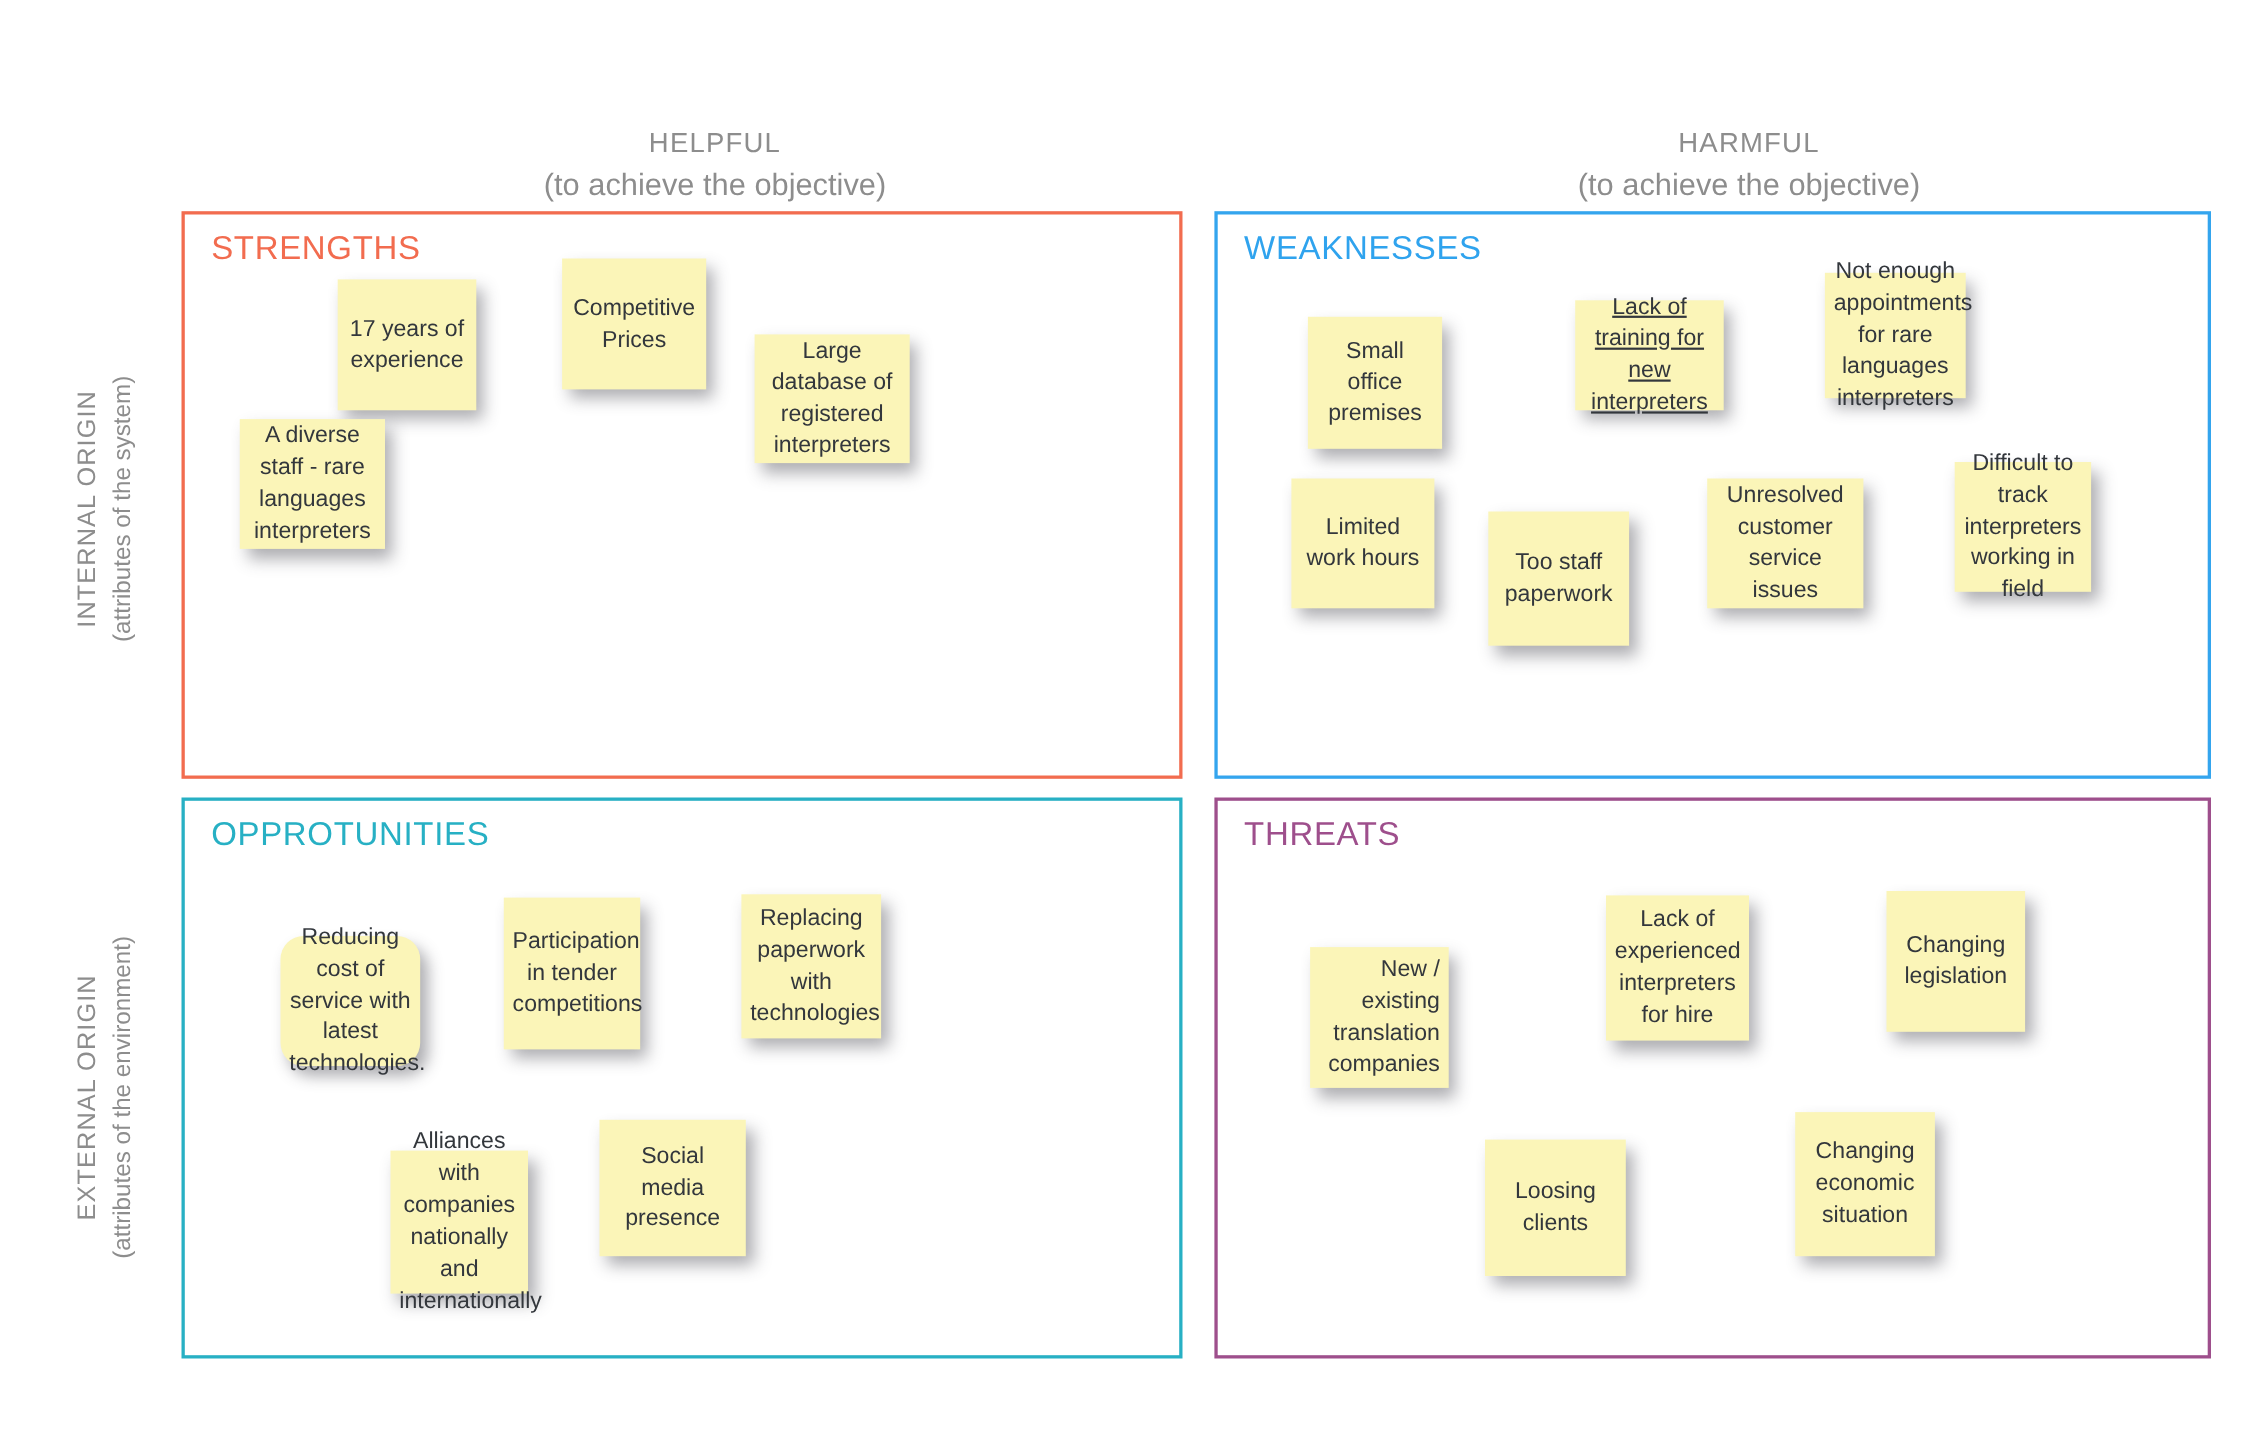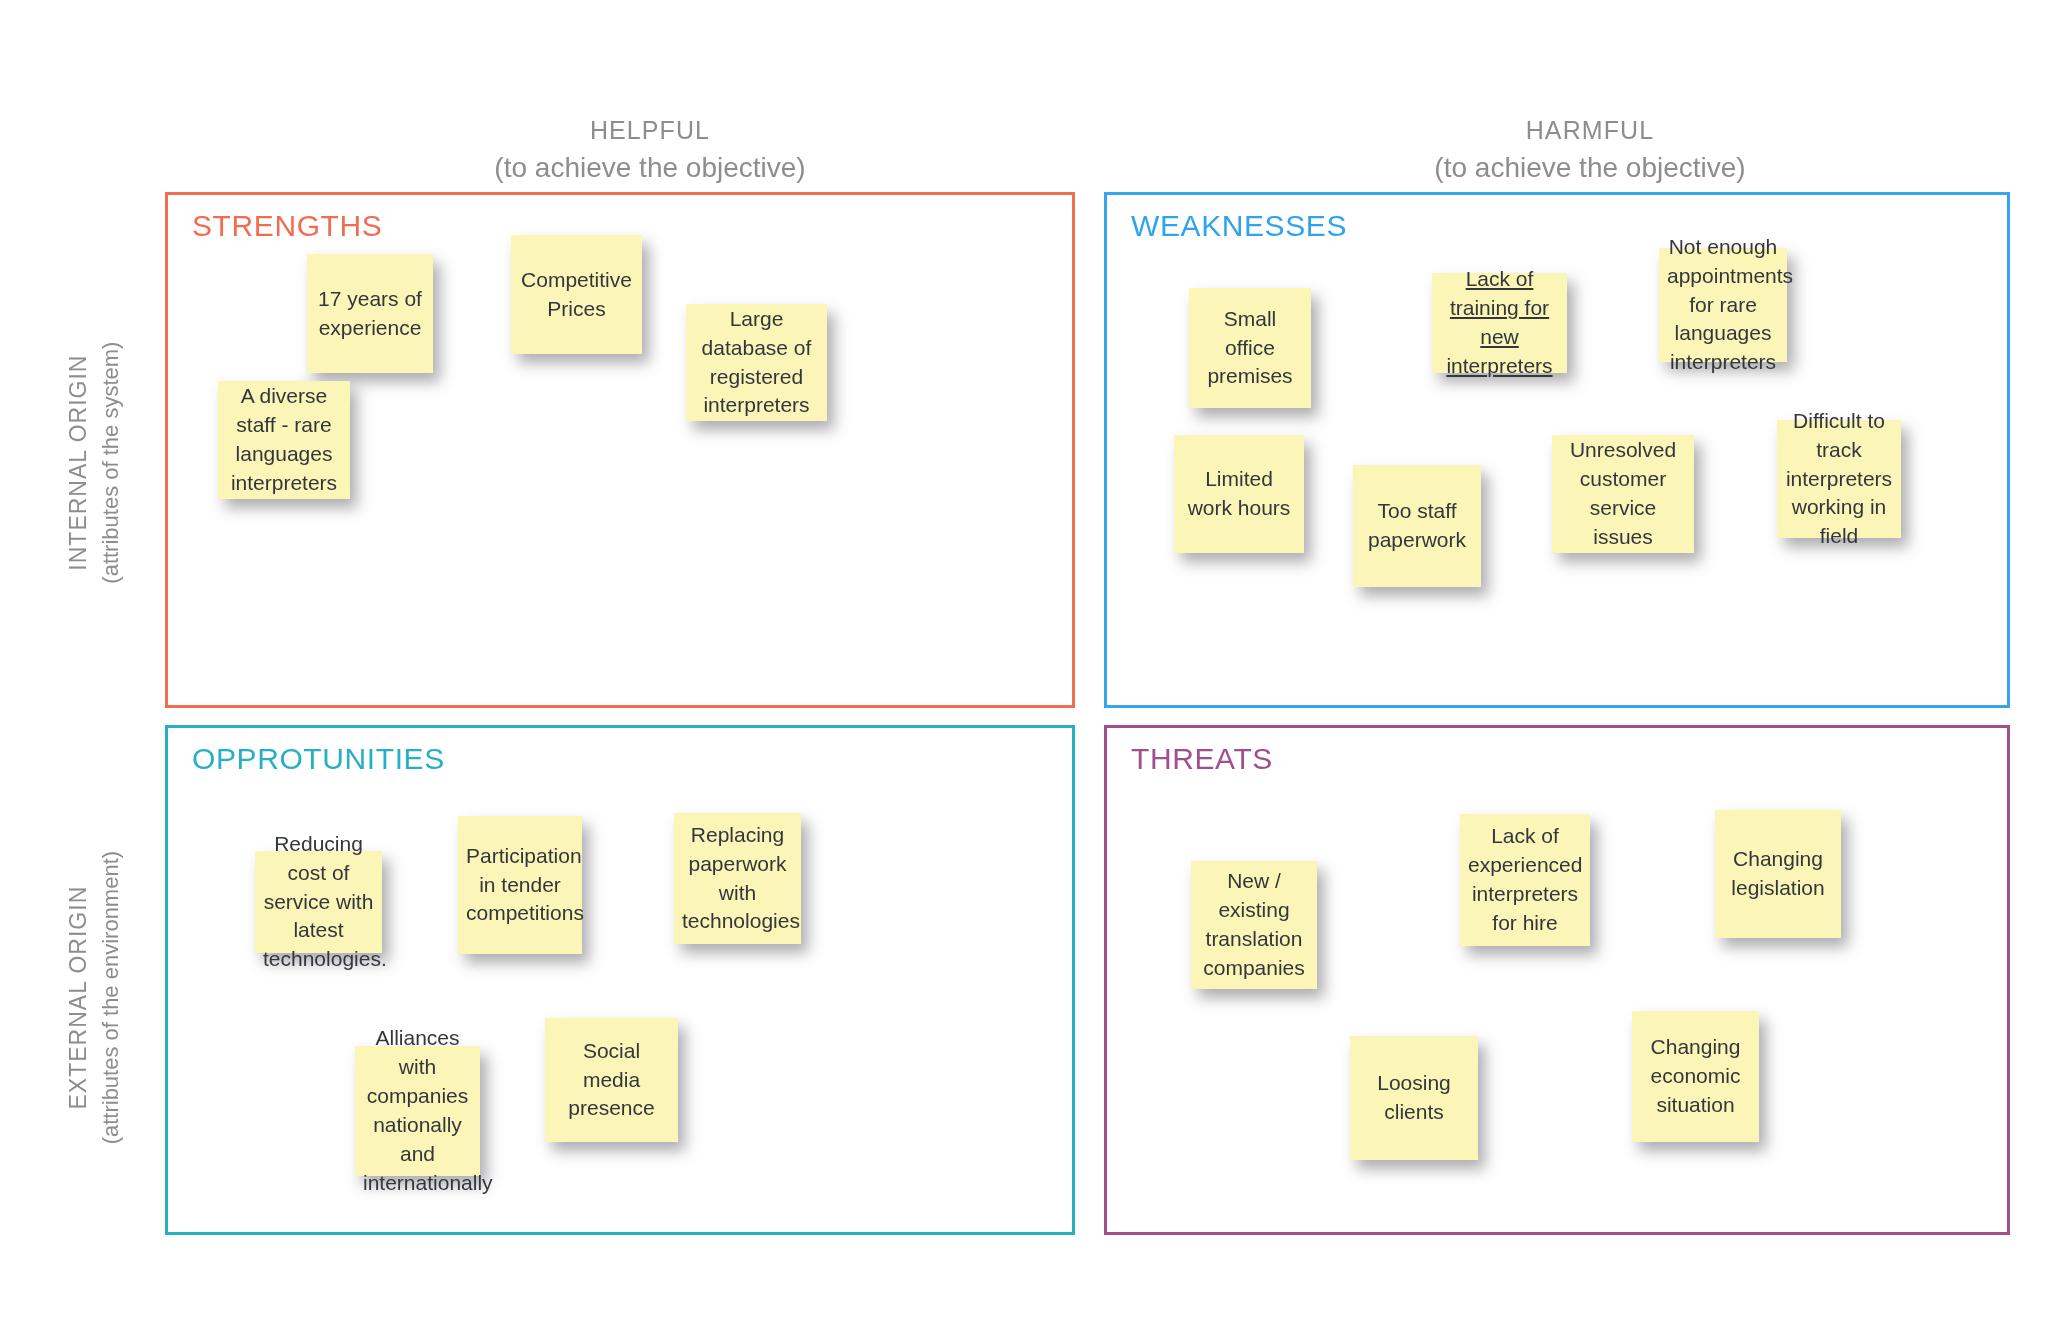--- a/index.html
+++ b/index.html
@@ -182,41 +182,41 @@
     <span>Too staff paperwork</span>
   </div>
   <div class="note" style="left:445px; top:240px; width:142px; height:118px;">
     <span>Unresolved customer service issues</span>
   </div>
 </div>
 
 <div class="quadrant" id="quad-opportunities">
   <div class="quad-title">OPPROTUNITIES</div>
 
-  <div class="note" style="left:87px; top:123px; width:127px; height:102px;">
+  <div class="note" style="left:87px; top:123px; width:127px; height:118px;border-radius:21px;">
     <span>Reducing cost of service with latest technologies.</span>
   </div>
   <div class="note" style="left:506px; top:85px; width:127px; height:131px;">
     <span>Replacing paperwork with technologies</span>
   </div>
   <div class="note" style="left:290px; top:88px; width:124px; height:138px;">
     <span>Participation in tender competitions</span>
   </div>
   <div class="note" style="left:187px; top:318px; width:125px; height:130px;">
     <span>Alliances with companies nationally and internationally</span>
   </div>
   <div class="note" style="left:377px; top:290px; width:133px; height:124px;">
     <span>Social media presence</span>
   </div>
 </div>
 
 <div class="quadrant" id="quad-threats">
   <div class="quad-title">THREATS</div>
 
-  <div class="note" style="left:84px; top:133px; width:126px; height:128px;">
+  <div class="note" style="left:84px; top:133px; width:126px; height:128px;text-align:right;">
     <span>New  / existing translation companies</span>
   </div>
   <div class="note" style="left:353px; top:86px; width:130px; height:132px;">
     <span>Lack of experienced interpreters for hire</span>
   </div>
   <div class="note" style="left:608px; top:82px; width:126px; height:128px;">
     <span>Changing legislation</span>
   </div>
   <div class="note" style="left:243px; top:308px; width:128px; height:124px;">
     <span>Loosing clients</span>

